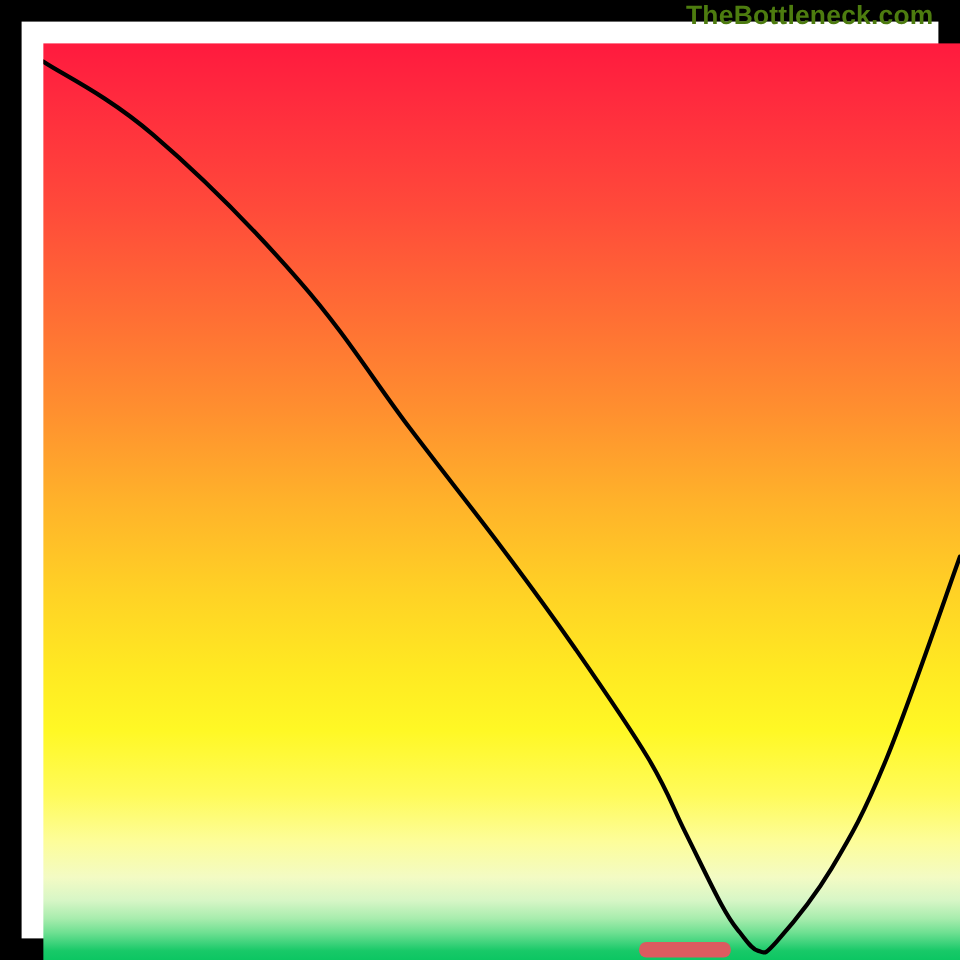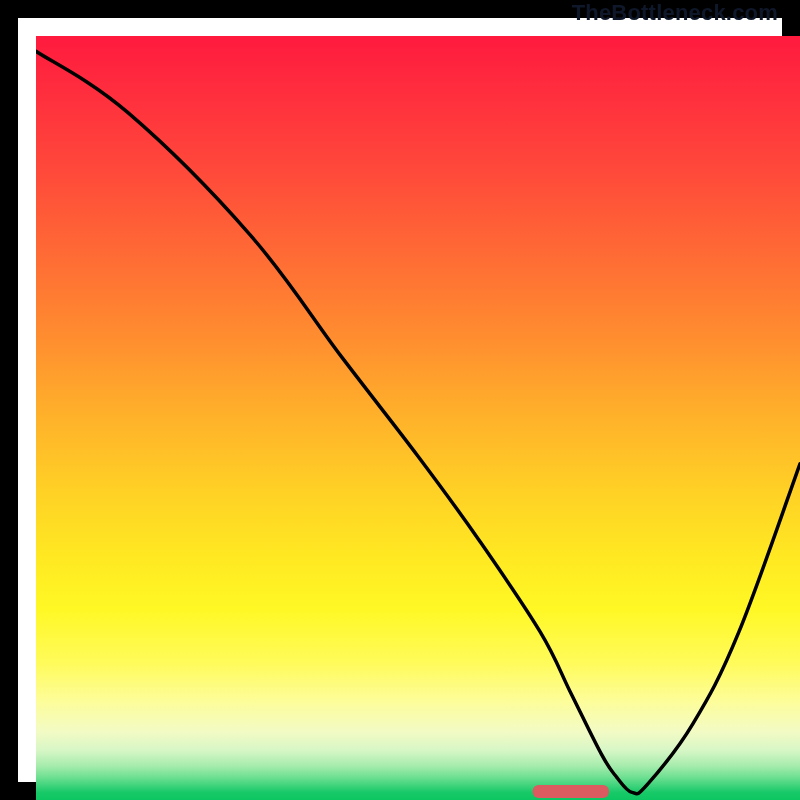--- a/index.html
+++ b/index.html
@@ -73,21 +73,21 @@
     fill: #db5b60;
     stroke: none;
   }
   .watermark {
     position: absolute;
     right: 22px;
     top: 0px;
     font-family: Arial, Helvetica, sans-serif;
     font-size: 22px;
     font-weight: 600;
-    color: #0f172a;
+    color: #4d7c0f;
     letter-spacing: 0.2px;
   }
 </style>
 </head>
 <body>
 
 <div class="frame">
   <div class="plot-area">
     <div class="gradient"></div>
     <svg class="curve-svg" viewBox="0 0 764 764" preserveAspectRatio="none">

